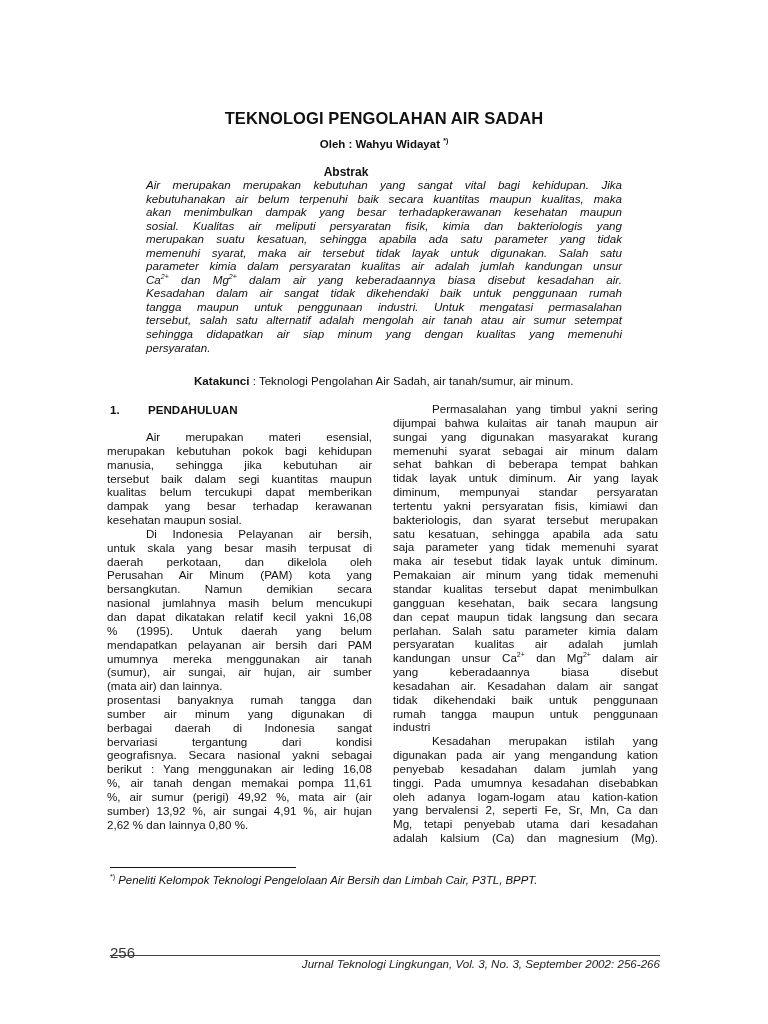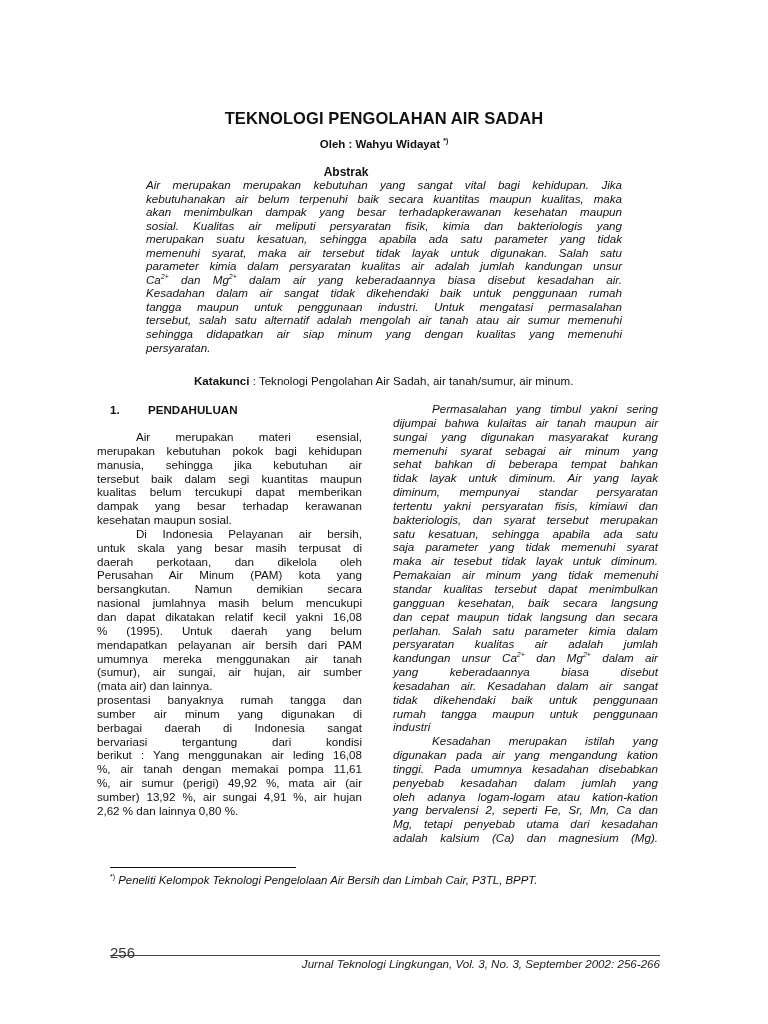--- a/index.html
+++ b/index.html
@@ -11,22 +11,22 @@
   .abstract { position:absolute; top:178px; left:146px; width:476px; font-style:italic; font-size:11.6px; line-height:13.55px; text-align:justify; }
   .abstract .ln { display:block; text-align:justify; text-align-last:justify; height:13.55px; white-space:nowrap; }
   .abstract .ln.last { text-align-last:left; }
   sup.ion { font-size:7px; vertical-align:5px; line-height:0; }
   .keywords { position:absolute; top:374px; left:146px; width:476px; font-size:11.6px;padding-left:48px; }
   .keywords b { font-weight:bold; }
   .col { position:absolute; font-size:11.6px; line-height:13.85px; }
   .col .ln { display:block; text-align:justify; text-align-last:justify; height:13.85px; white-space:nowrap; }
   .col .ln.last { text-align-last:left; }
   .col .ln.indent { padding-left:39px; }
-  .col-left { top:430px; left:97px; width:265px; }
-  .col-right { top:402px; left:393px; width:265px;font-style:italic; }
+  .col-left { top:430px; left:107px; width:265px; }
+  .col-right { top:402px; left:393px; width:265px; }
   .sec-head { position:absolute; top:403px; left:110px; font-weight:bold; font-size:11.6px; }
   .sec-head .num { display:inline-block; width:38px; }
   .fn-rule { position:absolute; top:867px; left:110px; width:186px; height:1px; background:#111; }
   .footnote { position:absolute; top:873px; left:110px; font-style:italic; font-size:11.4px; }
   .footnote sup { font-size:7px; vertical-align:5px; font-style:normal; }
   .foot-rule { position:absolute; top:955px; left:110px; width:550px; height:1px; background:#444; }
   .page-no { position:absolute; top:944px; left:110px; font-size:15px; color:#333; }
   .journal { position:absolute; top:957px; right:108px; font-style:italic; font-size:11.6px; color:#222; }
 </style>
 </head>
@@ -45,21 +45,21 @@
   <span class="ln">Air merupakan merupakan kebutuhan yang sangat vital bagi kehidupan. Jika</span>
   <span class="ln">kebutuhanakan air belum terpenuhi baik secara kuantitas maupun kualitas, maka</span>
   <span class="ln">akan menimbulkan dampak yang besar terhadapkerawanan kesehatan maupun</span>
   <span class="ln">sosial. Kualitas air meliputi persyaratan fisik, kimia dan bakteriologis yang</span>
   <span class="ln">merupakan suatu kesatuan, sehingga apabila ada satu parameter yang tidak</span>
   <span class="ln">memenuhi syarat, maka air tersebut tidak layak untuk digunakan. Salah satu</span>
   <span class="ln">parameter kimia dalam persyaratan kualitas air adalah jumlah kandungan unsur</span>
   <span class="ln"><span>Ca</span><sup class="ion">2+</sup> <span>dan</span> <span>Mg</span><sup class="ion">2+</sup> <span>dalam air yang keberadaannya biasa disebut kesadahan air.</span></span>
   <span class="ln">Kesadahan dalam air sangat tidak dikehendaki baik untuk penggunaan rumah</span>
   <span class="ln">tangga maupun untuk penggunaan industri. Untuk mengatasi permasalahan</span>
-  <span class="ln">tersebut, salah satu alternatif adalah mengolah air tanah atau air sumur memenuhi</span>
+  <span class="ln">tersebut, salah satu alternatif adalah mengolah air tanah atau air sumur setempat</span>
   <span class="ln">sehingga didapatkan air siap minum yang  dengan kualitas yang memenuhi</span>
   <span class="ln last">persyaratan.</span>
 </div>
 
 <div class="keywords">
   <b>Katakunci</b><span> : Teknologi Pengolahan Air Sadah, air tanah/sumur, air minum.</span>
 </div>
 
 <div class="sec-head">
   <span class="num">1.</span><span>PENDAHULUAN</span>
@@ -82,32 +82,33 @@
   <span class="ln">dan dapat dikatakan relatif kecil yakni 16,08</span>
   <span class="ln">% (1995). Untuk daerah yang belum</span>
   <span class="ln">mendapatkan pelayanan air bersih dari PAM</span>
   <span class="ln">umumnya mereka menggunakan air tanah</span>
   <span class="ln">(sumur), air sungai, air hujan, air sumber</span>
   <span class="ln last">(mata air) dan lainnya.</span>
   <span class="ln">prosentasi banyaknya rumah tangga dan</span>
   <span class="ln">sumber air minum yang digunakan di</span>
   <span class="ln">berbagai daerah di Indonesia sangat</span>
   <span class="ln">bervariasi tergantung dari kondisi</span>
+  <span class="ln">geografisnya. Secara nasional yakni sebagai</span>
   <span class="ln">berikut : Yang menggunakan air leding 16,08</span>
   <span class="ln">%, air tanah dengan memakai pompa 11,61</span>
   <span class="ln">%, air sumur (perigi) 49,92 %, mata air (air</span>
   <span class="ln">sumber) 13,92 %, air sungai 4,91 %, air hujan</span>
   <span class="ln last">2,62 % dan lainnya 0,80 %.</span>
 </div>
 
 <div class="col col-right">
   <span class="ln indent">Permasalahan yang timbul yakni sering</span>
   <span class="ln">dijumpai bahwa kulaitas air tanah maupun air</span>
   <span class="ln">sungai yang digunakan masyarakat kurang</span>
-  <span class="ln">memenuhi syarat sebagai air minum yang</span>
+  <span class="ln">memenuhi syarat sebagai air minum dalam</span>
   <span class="ln">sehat bahkan di beberapa tempat bahkan</span>
   <span class="ln">tidak layak untuk diminum. Air yang layak</span>
   <span class="ln">diminum, mempunyai standar persyaratan</span>
   <span class="ln">tertentu yakni persyaratan fisis, kimiawi dan</span>
   <span class="ln">bakteriologis, dan syarat tersebut merupakan</span>
   <span class="ln">satu kesatuan, sehingga apabila ada satu</span>
   <span class="ln">saja parameter yang tidak memenuhi syarat</span>
   <span class="ln">maka air tesebut tidak layak untuk diminum.</span>
   <span class="ln">Pemakaian air minum yang tidak memenuhi</span>
   <span class="ln">standar kualitas tersebut dapat menimbulkan</span>
@@ -116,22 +117,22 @@
   <span class="ln">perlahan. Salah satu parameter kimia dalam</span>
   <span class="ln">persyaratan kualitas air adalah jumlah</span>
   <span class="ln"><span>kandungan unsur</span> <span>Ca</span><sup class="ion">2+</sup> <span>dan</span> <span>Mg</span><sup class="ion">2+</sup> <span>dalam air</span></span>
   <span class="ln">yang keberadaannya biasa disebut</span>
   <span class="ln">kesadahan air. Kesadahan dalam air sangat</span>
   <span class="ln">tidak dikehendaki baik untuk penggunaan</span>
   <span class="ln">rumah tangga maupun untuk penggunaan</span>
   <span class="ln last">industri</span>
   <span class="ln indent">Kesadahan merupakan istilah yang</span>
   <span class="ln">digunakan pada air yang mengandung kation</span>
+  <span class="ln">penyebab kesadahan dalam jumlah yang</span>
   <span class="ln">tinggi. Pada umumnya kesadahan disebabkan</span>
-  <span class="ln">penyebab kesadahan dalam jumlah yang</span>
   <span class="ln">oleh adanya logam-logam atau kation-kation</span>
   <span class="ln">yang bervalensi 2, seperti Fe, Sr, Mn, Ca dan</span>
   <span class="ln">Mg, tetapi penyebab utama dari kesadahan</span>
   <span class="ln">adalah kalsium (Ca) dan magnesium (Mg).</span>
 </div>
 
 <div class="fn-rule"></div>
 <div class="footnote">
   <sup>*)</sup><span> Peneliti Kelompok Teknologi Pengelolaan Air Bersih dan Limbah Cair, P3TL, BPPT.</span>
 </div>

